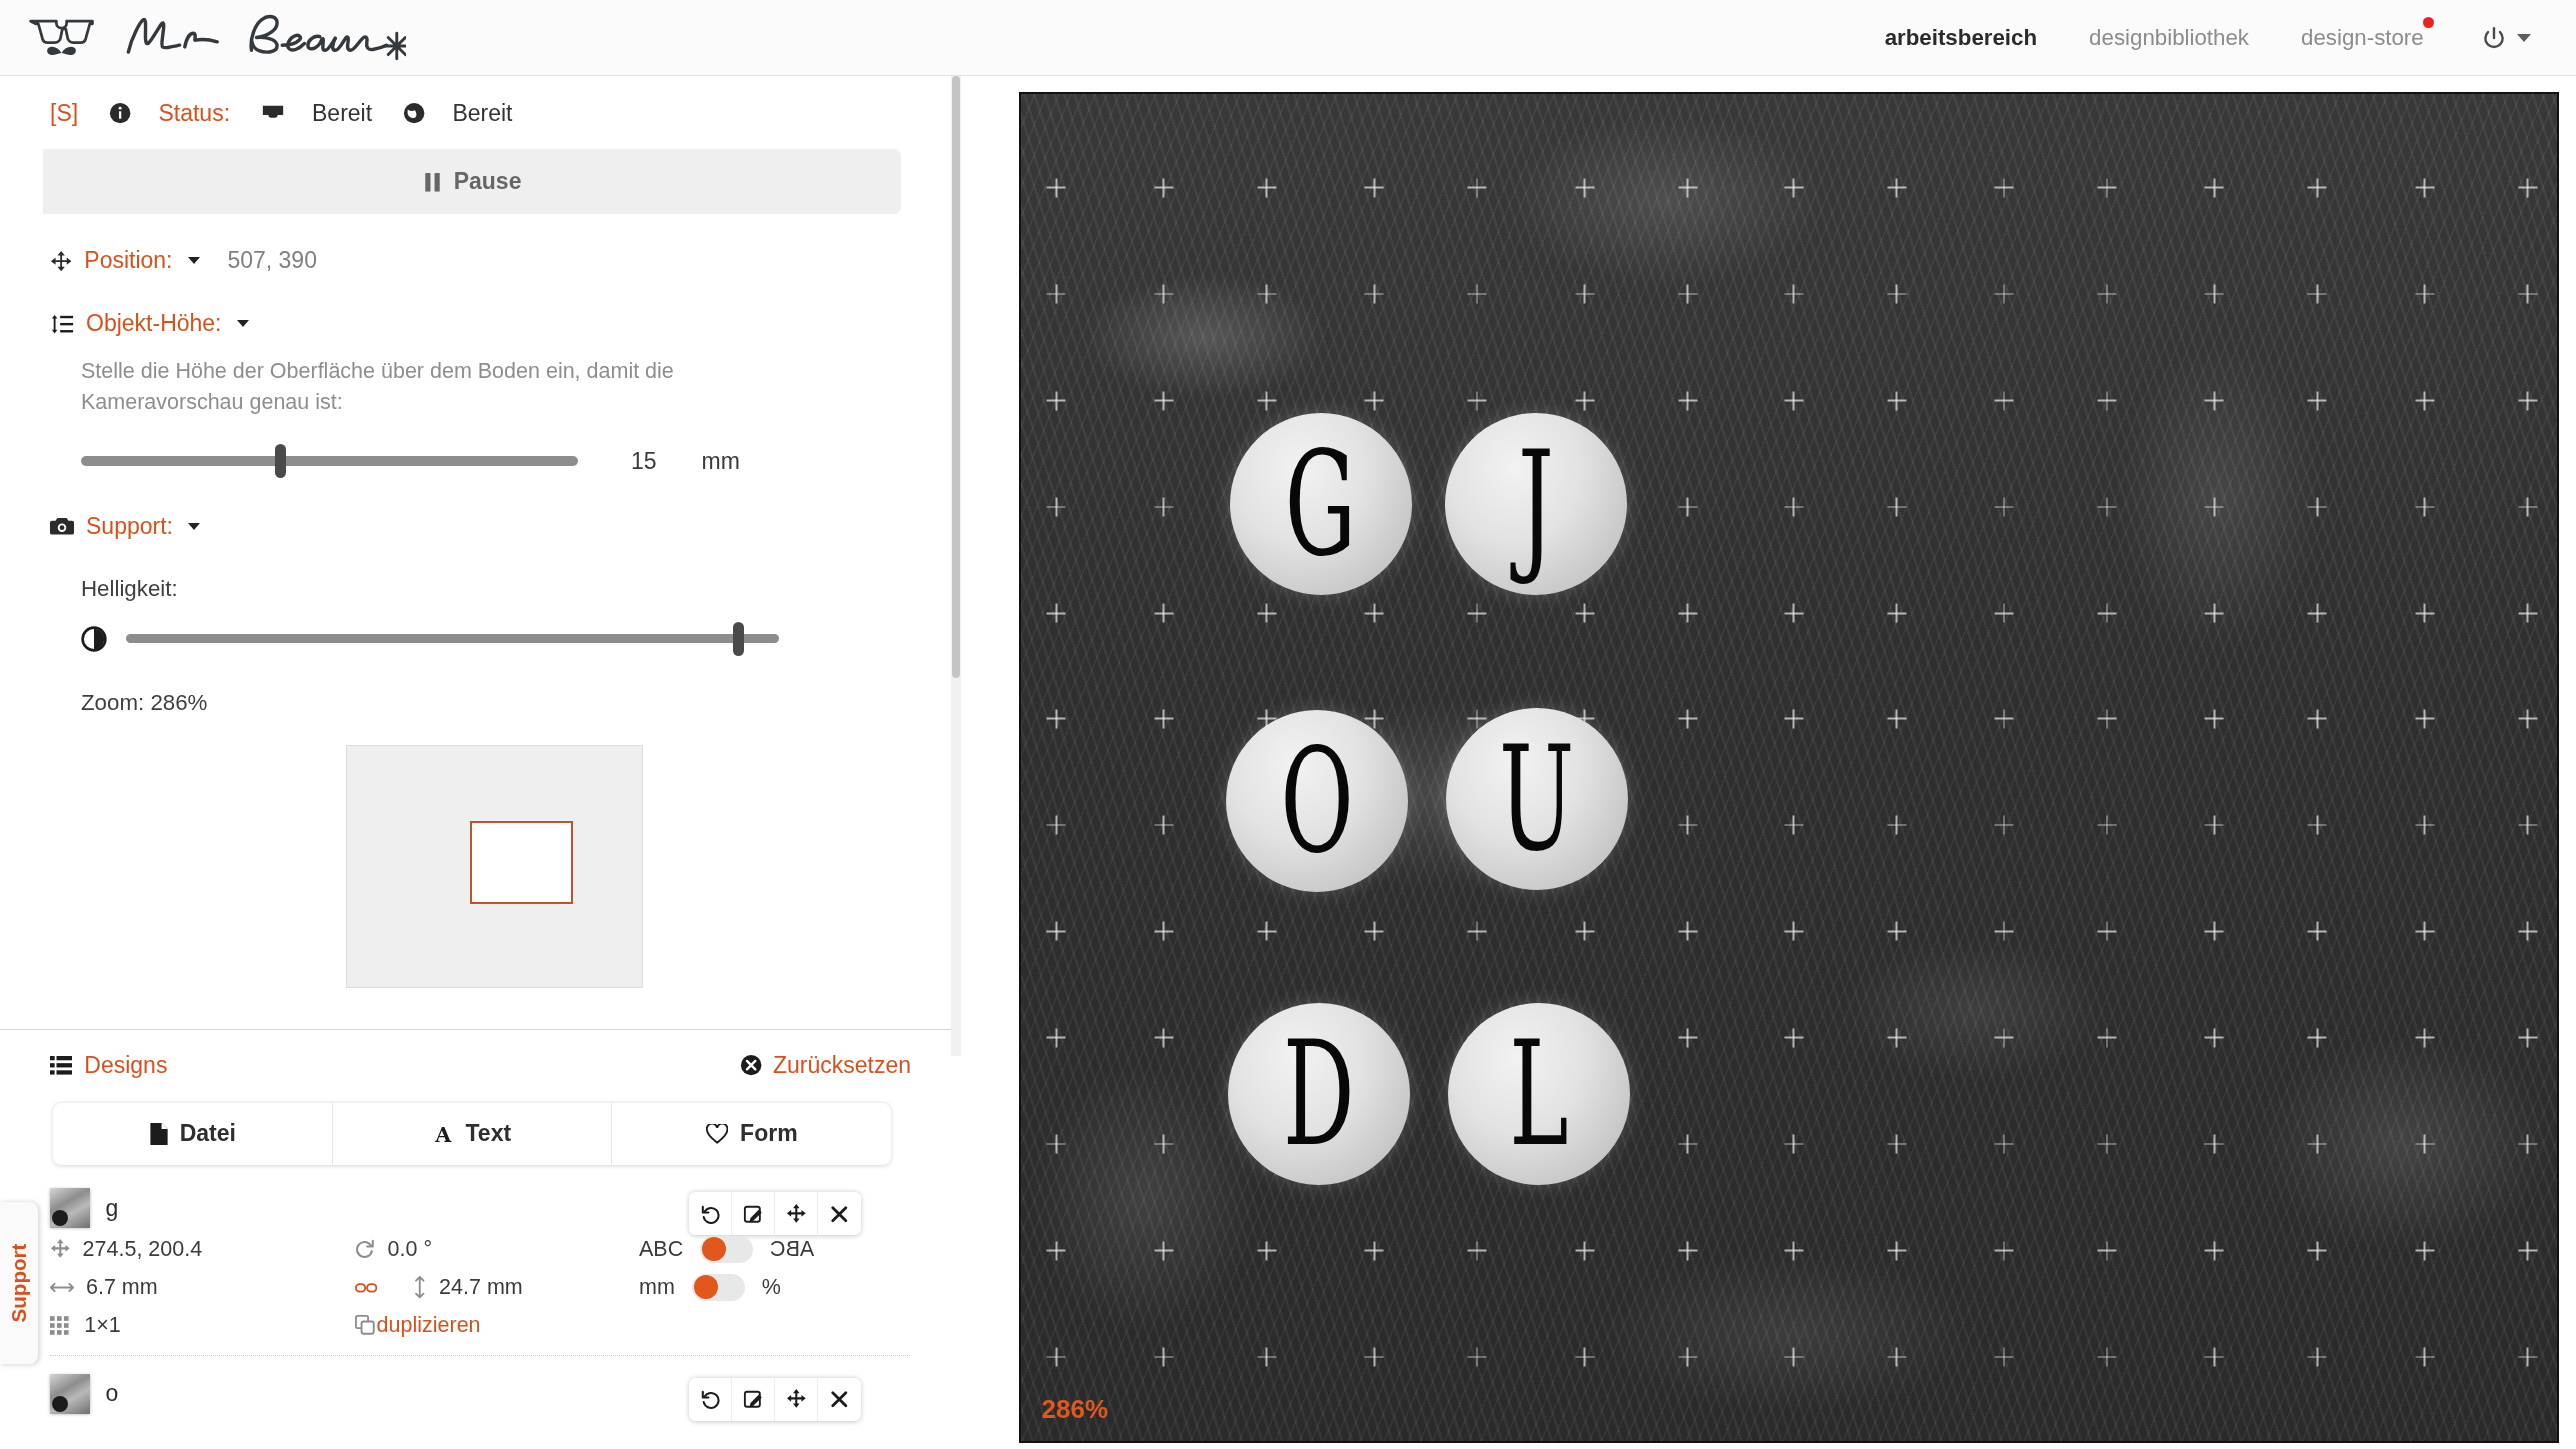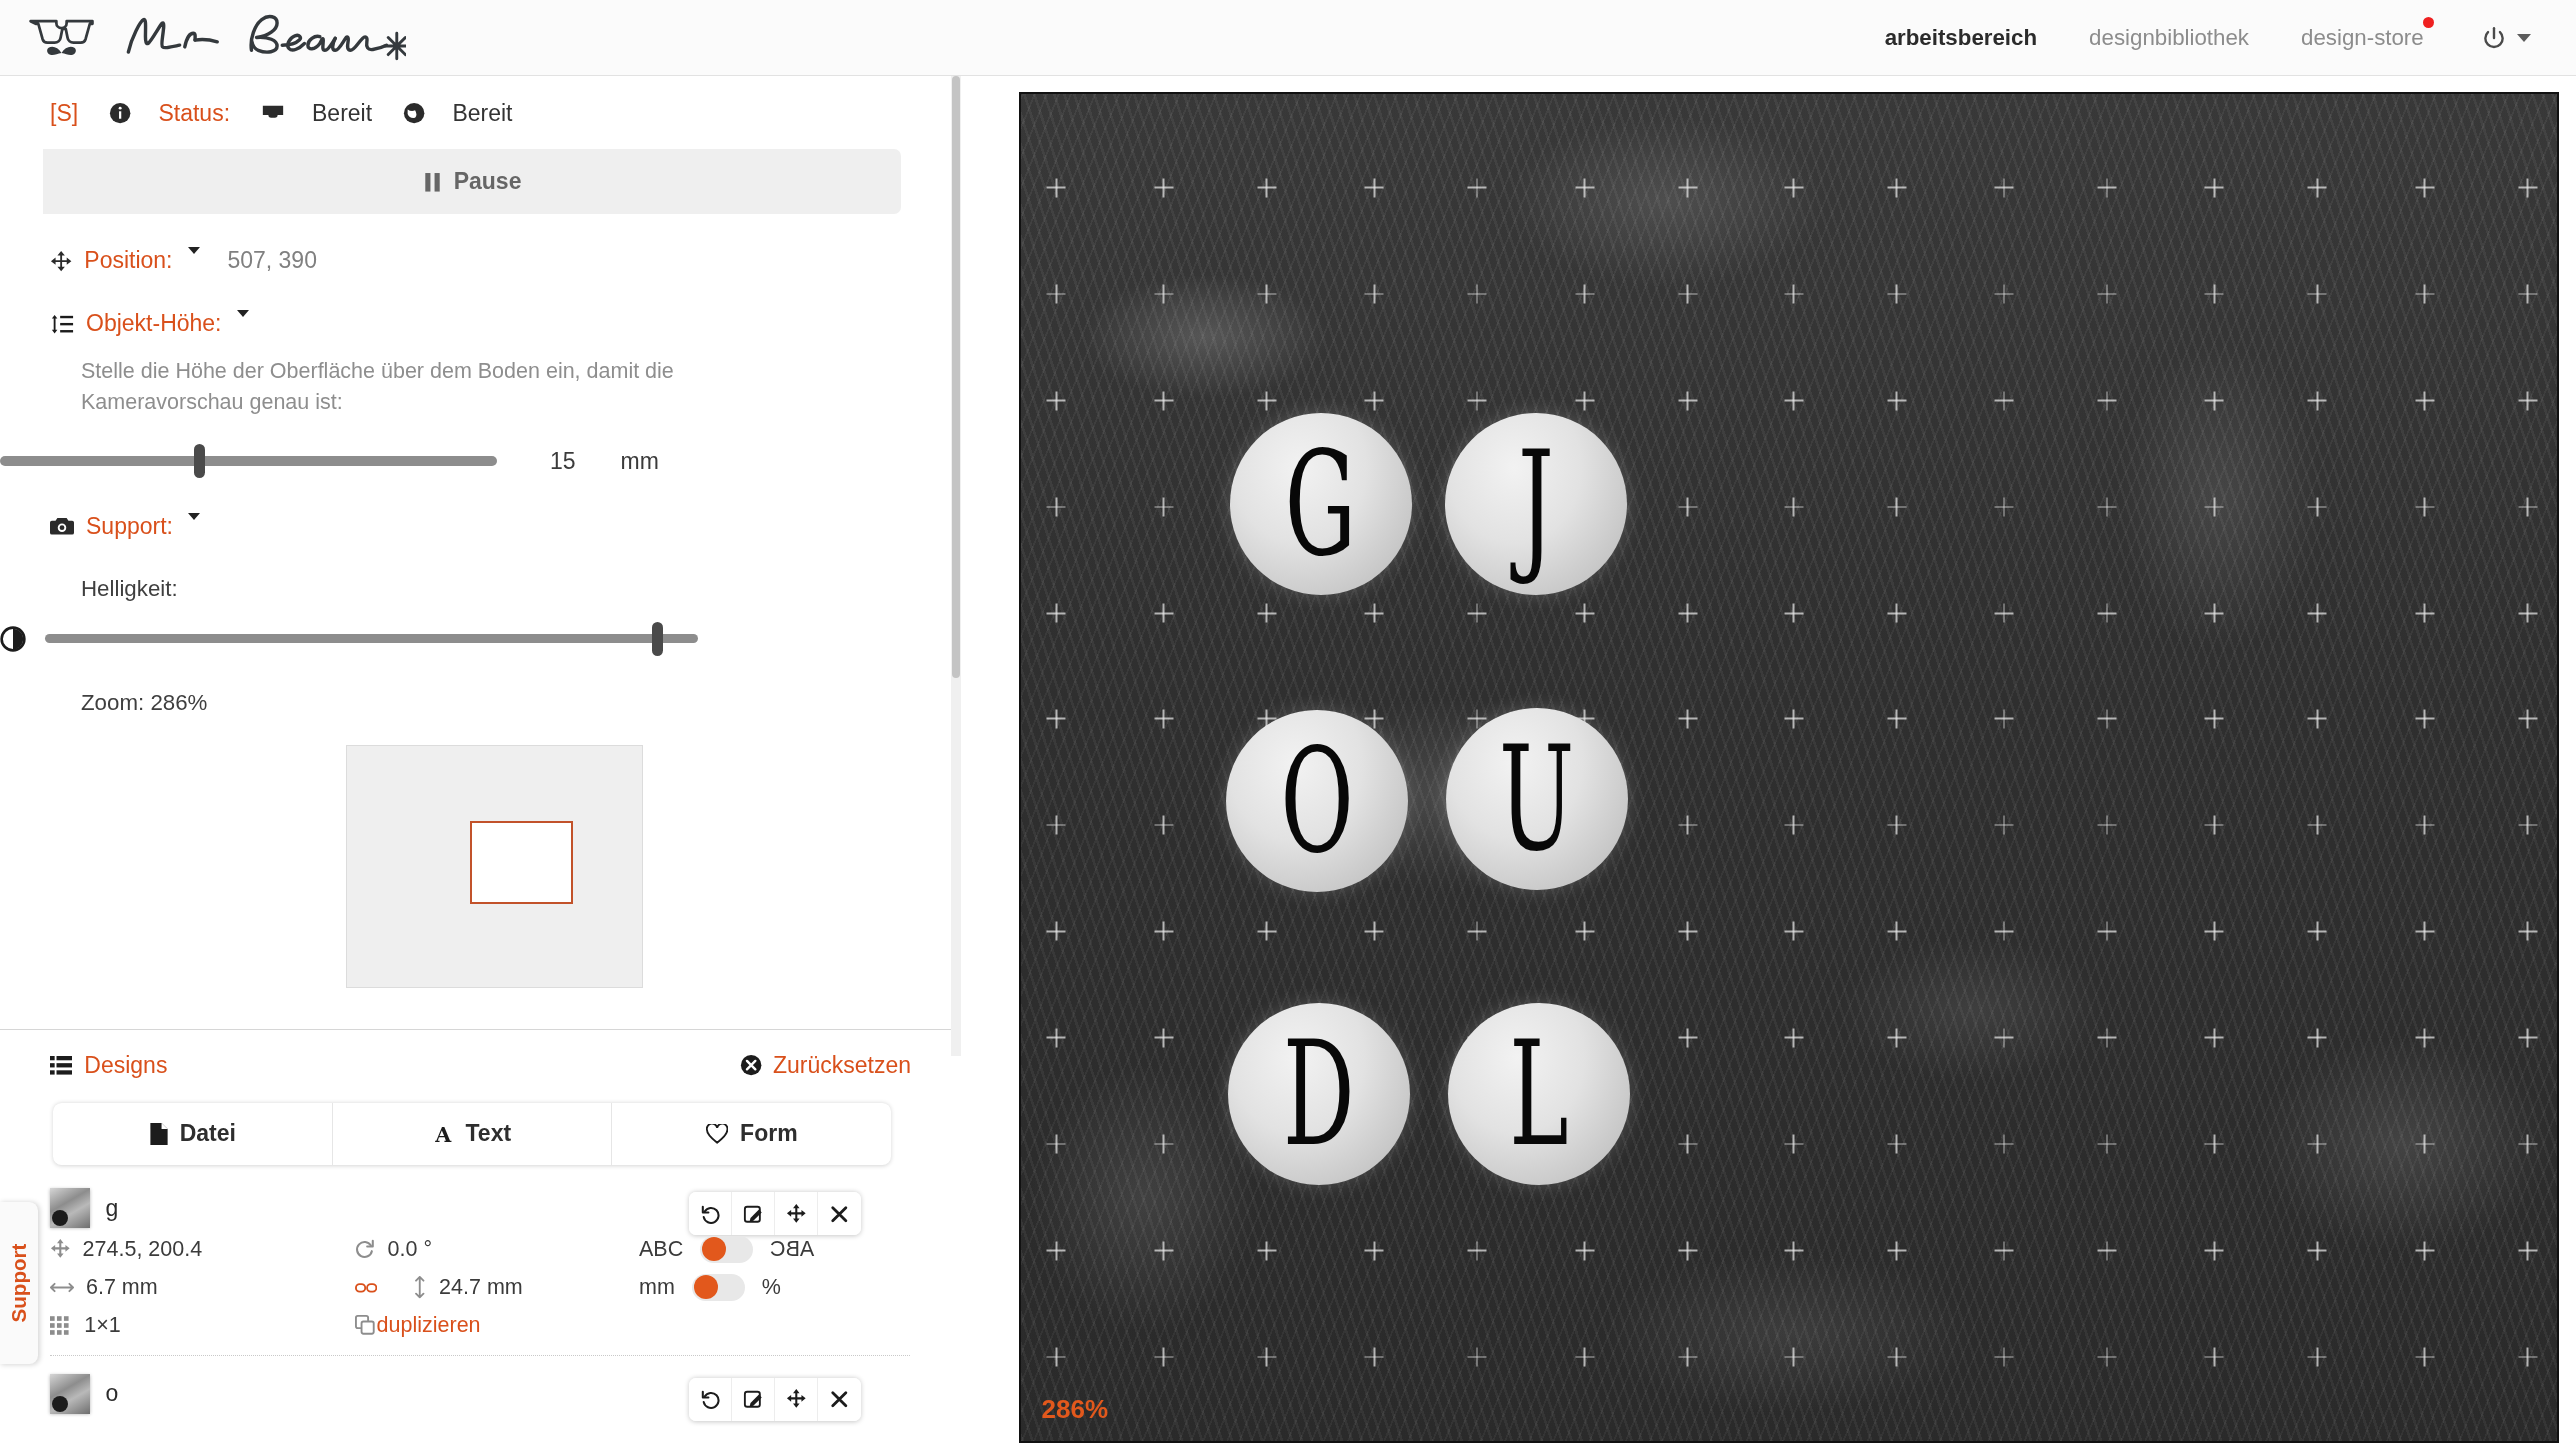--- a/index.html
+++ b/index.html
@@ -79,37 +79,37 @@
   }
   .btn-pause {
     flex: 1; height: 65px; background: #efefef; border-radius: 0 6.9px 6.9px 0;
     color: #666; font-size: 23px; font-weight: bold;
     display: flex; align-items: center; justify-content: center; gap: 12px;
     margin-left: -6.9px; cursor: pointer;
   }
 
   
   .sec-head {
-    display: flex; gap: 12px;
+    display: flex; align-items: center; gap: 12px;
     padding-left: 50px; font-size: 23px; color: #d9501b; cursor: pointer;
   }
   .sec-head .caret-sm {
     width: 0; height: 0; border-left: 6.9px solid transparent;
     border-right: 6.9px solid transparent; border-top: 7.7px solid #222;
     margin-left: 3.4px;
   }
   .sec-val { color: #808080; margin-left: 15.5px; }
 
   .helper-text {
     padding: 0 0 0 81px; width: 774px;
     font-size: 21.5px; color: #8e8e8e; line-height: 1.45;
   }
 
   
-  .slider-row { display: flex; align-items: center; }
+  .slider-row { display: flex; align-items: center; padding-left: 81px; }
   .track {
     position: relative; height: 9.5px; background: #8d8d8d; border-radius: 5.2px;
   }
   .track.h { width: 497px; }
   .track.b { width: 653px; }
   .knob-bar {
     position: absolute; top: -12px; width: 11.2px; height: 34px;
     background: #4a4a4a; border-radius: 6px;
   }
   .slider-num { font-size: 23px; color: #3b3b3b; margin-left: 53px; }

